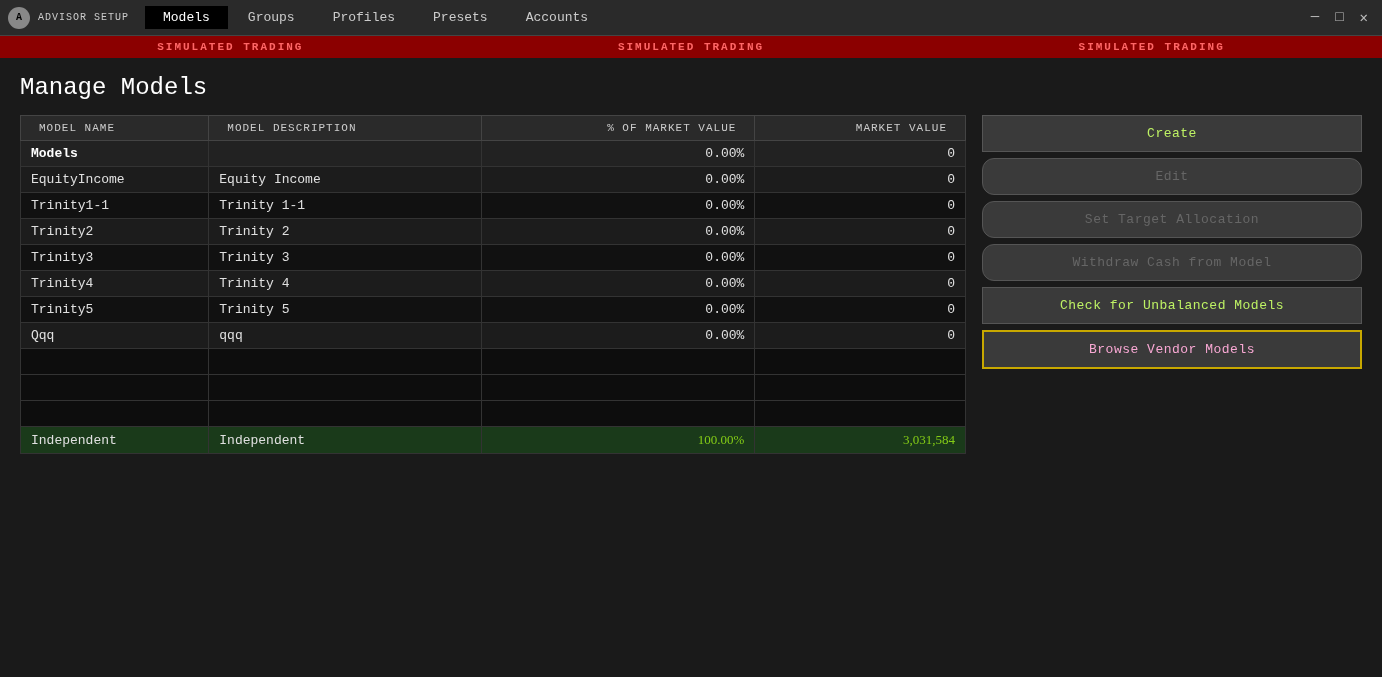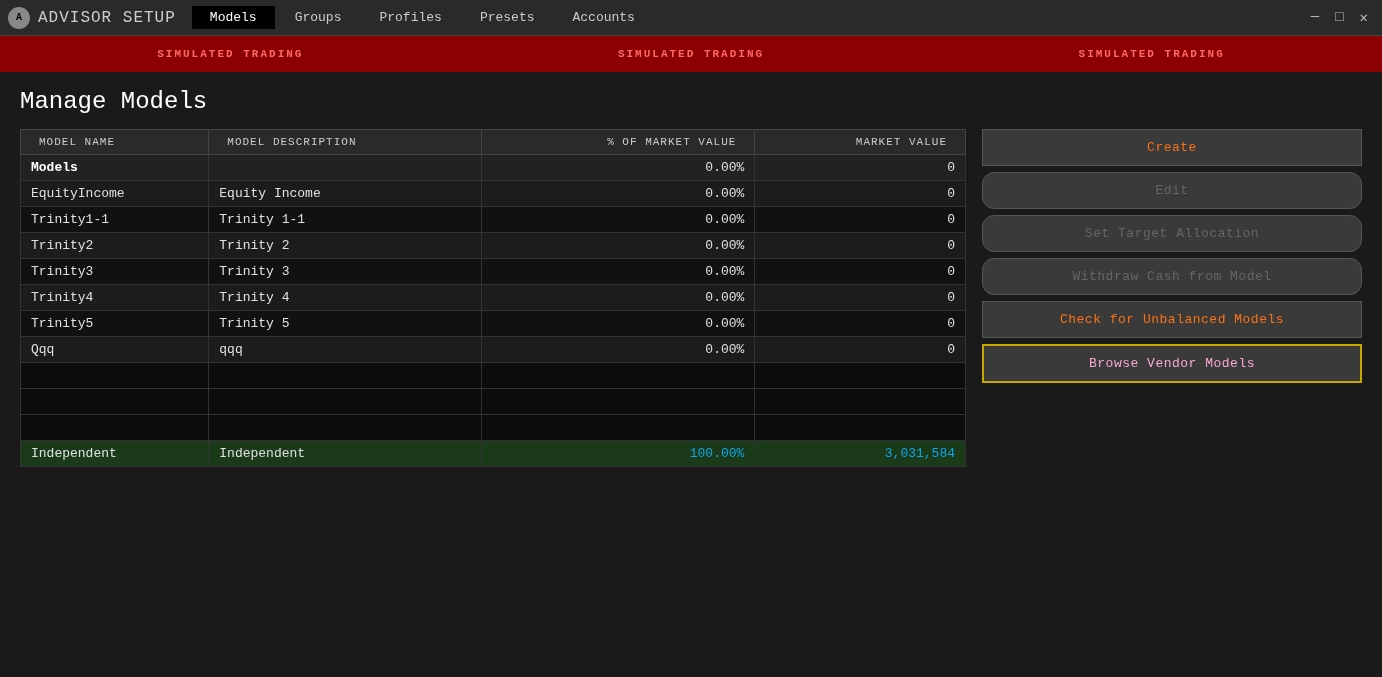--- a/index.html
+++ b/index.html
@@ -28,21 +28,21 @@
       background: #888;
       border-radius: 50%;
       margin-right: 8px;
       display: flex; align-items: center; justify-content: center;
       font-size: 10px;
       color: #000;
       font-weight: bold;
     }
     .title-bar-app {
       color: #ccc;
-      font-size: 16px;
+      font-size: 10px;
       letter-spacing: 1px;
       margin-right: 16px;
     }
     .tabs {
       display: flex;
       gap: 2px;
       flex: 1;
     }
     .tab {
       padding: 4px 18px;
@@ -69,21 +69,21 @@
       cursor: pointer;
       color: #bbb;
     }
 
     
     .sim-bar {
       background: #8b0000;
       display: flex;
       justify-content: space-around;
       align-items: center;
-      height: 36px;
+      height: 22px;
       font-size: 11px;
       color: #ff6666;
       letter-spacing: 2px;
       font-weight: bold;
     }
 
     
     .main-content {
       background: #1a1a1a;
       padding: 16px 20px;
@@ -170,35 +170,36 @@
     .model-table td.right {
       text-align: right;
     }
 
     .model-table td.bold {
       font-weight: bold;
       color: #fff;
     }
 
     .model-table td.green {
-      color: #0ea5e9;
+      color: #84cc16;
+      font-family: Liberation Serif, serif;
     }
 
     
     .buttons-area {
       display: flex;
       flex-direction: column;
       gap: 6px;
       width: 380px;
       min-width: 380px;
     }
 
     .btn {
       background: #3a3a3a;
-      color: #f97316;
+      color: #bef264;
       border: 1px solid #555;
       padding: 10px 16px;
       font-family: inherit;
       font-size: 13px;
       cursor: pointer;
       text-align: center;
       letter-spacing: 0.5px;
     }
 
     .btn.highlighted {

